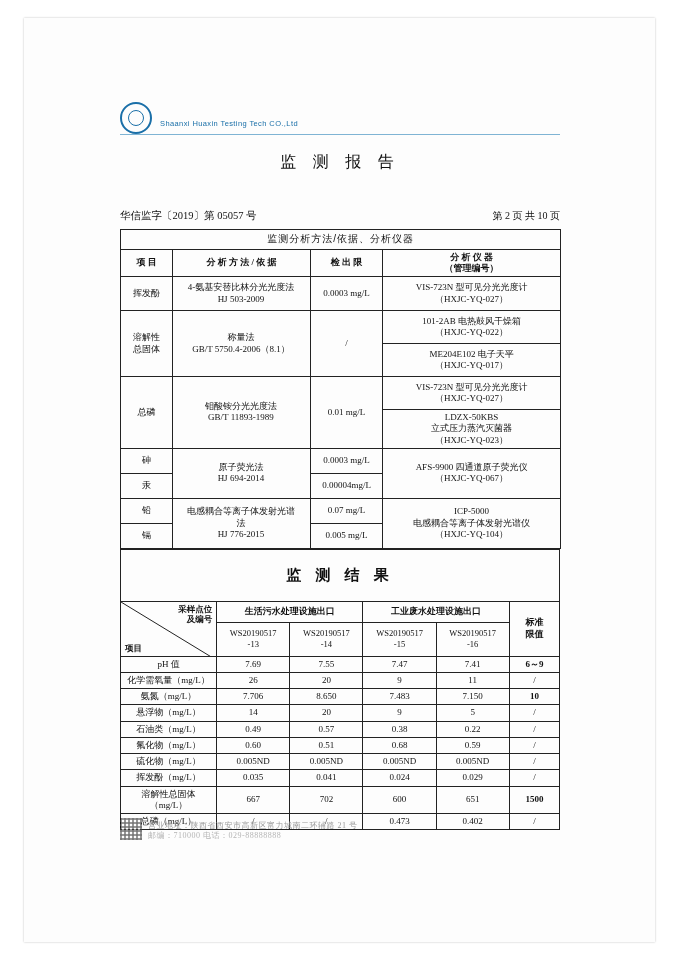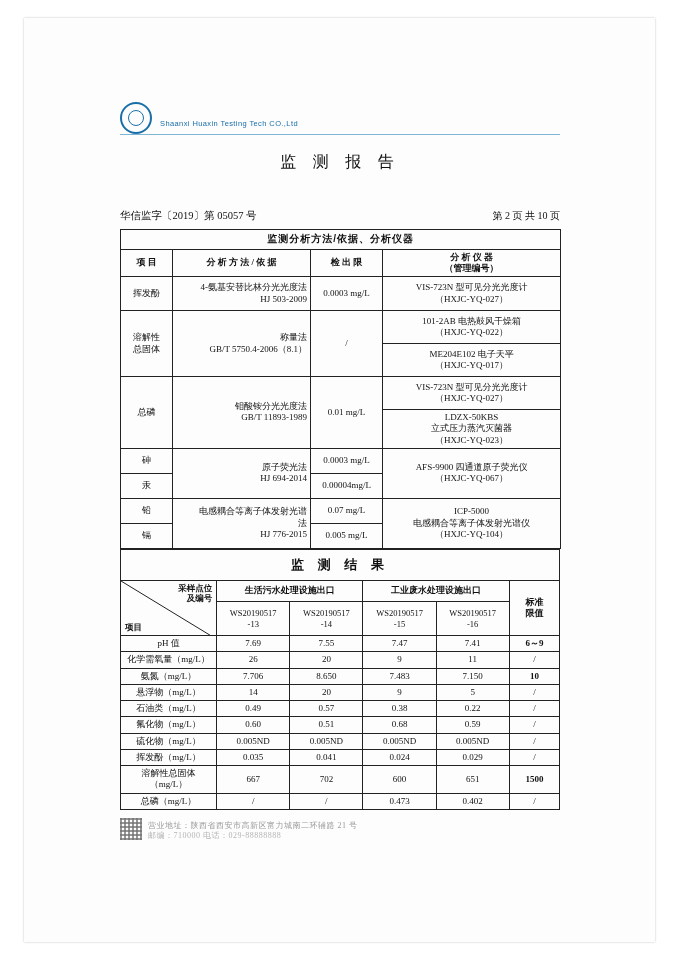--- a/index.html
+++ b/index.html
@@ -125,33 +125,33 @@
     padding: 2px 3px;
     text-align: center;
     vertical-align: middle;
     line-height: 1.25;
     font-weight: normal;
     word-wrap: break-word;
   }
   .sec-title {
     font-family: "Liberation Sans", sans-serif;
     font-size: 10px;
-    font-weight: bold;
+    font-weight: normal;
     letter-spacing: 1px;
     padding: 3px 0;
   }
   .sec-title2 {
     font-family: "Liberation Sans", sans-serif;
-    font-size: 13px;
+    font-size: 15px;
     font-weight: bold;
     letter-spacing: 5px;
-    padding: 7px 0;
+    padding: 16px 0;
   }
   .hdr { font-weight: bold; font-size: 9px; }
-  .lft { text-align: right; padding-left: 2px; }
+  .lft { text-align: center; padding-left: 2px; }
   .tall { height: 34px; }
   .sm { font-size: 8.5px; }
   .bold { font-weight: bold; margin-top: 36px; }
 
   
   .diag {
     position: relative;
     height: 38px;
     padding: 8px;
   }

